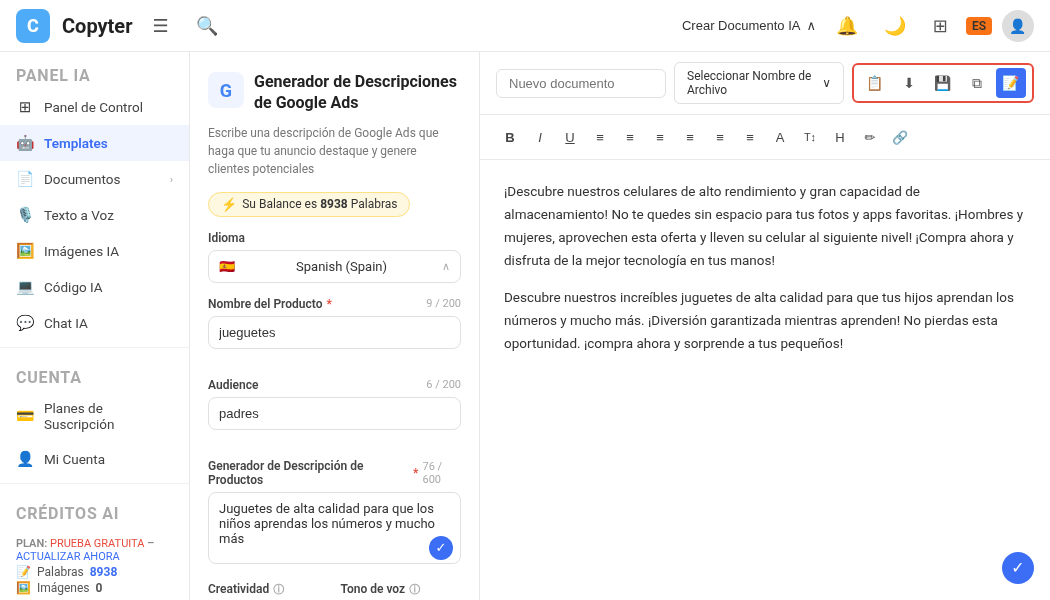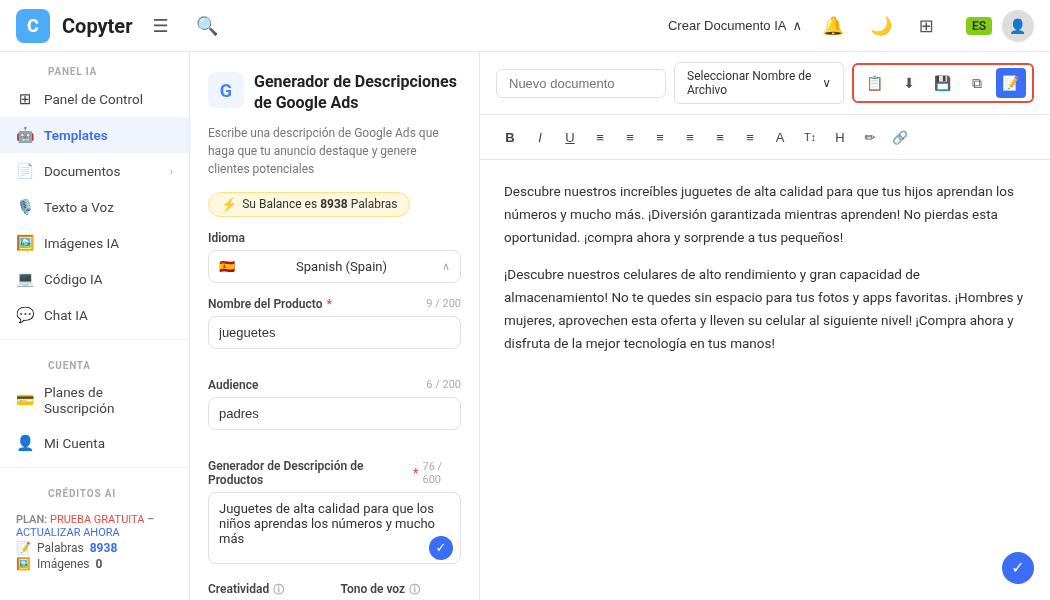--- a/index.html
+++ b/index.html
@@ -24,40 +24,40 @@
       font-size: 18px; padding: 4px 8px;
     }
     .nav-spacer { flex: 1; }
     .nav-create-btn {
       display: flex; align-items: center; gap: 6px;
       background: none; border: none; cursor: pointer;
       font-size: 13px; color: #333; font-weight: 500;
     }
     .nav-actions { display: flex; align-items: center; gap: 10px; }
     .flag-badge {
-      background: #84cc16; border-radius: 4px; padding: 2px 6px;
-      font-size: 12px; font-weight: 600; color: #333; margin-left: 14px;
+      background: #f97316; border-radius: 4px; padding: 2px 6px;
+      font-size: 12px; font-weight: 600; color: #333;
     }
     .avatar {
       width: 32px; height: 32px; border-radius: 50%; background: #ddd;
       display: flex; align-items: center; justify-content: center;
       font-size: 14px; color: #888;
     }
 
     
     .layout { display: flex; flex: 1; overflow: hidden; }
 
     
     .sidebar {
       width: 190px; background: #fff; border-right: 1px solid #e8e8e8;
       overflow-y: auto; flex-shrink: 0; padding-bottom: 16px;
     }
     .sidebar-section-label {
-      font-size: 10px; font-weight: 700; color: #aaa; letter-spacing: 0.8px;
-      padding: 14px 16px 4px; text-transform: uppercase; margin-left: 32px;
+      font-size: 16px; font-weight: 700; color: #aaa; letter-spacing: 0.8px;
+      padding: 14px 16px 4px; text-transform: uppercase;
     }
     .sidebar-item {
       display: flex; align-items: center; gap: 10px;
       padding: 9px 16px; cursor: pointer; font-size: 13.5px; color: #444;
       position: relative;
     }
     .sidebar-item.active { background: #f0f4ff; color: #3b6ef5; font-weight: 600; }
     .sidebar-item-icon { font-size: 15px; width: 18px; text-align: center; flex-shrink: 0; }
     .sidebar-item-arrow { margin-left: auto; font-size: 11px; color: #aaa; }
     .sidebar-divider { height: 1px; background: #f0f0f0; margin: 6px 0; }
@@ -356,20 +356,20 @@
         <button class="fmt-btn">≡</button>
         <button class="fmt-btn">≡</button>
         <button class="fmt-btn">≡</button>
         <button class="fmt-btn">A</button>
         <button class="fmt-btn" style="font-size:11px;">T↕</button>
         <button class="fmt-btn">H</button>
         <button class="fmt-btn">✏</button>
         <button class="fmt-btn">🔗</button>
       </div>
       <div class="output-body">
+        <p>¡Descubre nuestros celulares de alto rendimiento y gran capacidad de almacenamiento! No te quedes sin espacio para tus fotos y apps favoritas. ¡Hombres y mujeres, aprovechen esta oferta y lleven su celular al siguiente nivel! ¡Compra ahora y disfruta de la mejor tecnología en tus manos!</p>
         <p>Descubre nuestros increíbles juguetes de alta calidad para que tus hijos aprendan los números y mucho más. ¡Diversión garantizada mientras aprenden! No pierdas esta oportunidad. ¡compra ahora y sorprende a tus pequeños!</p>
-        <p>¡Descubre nuestros celulares de alto rendimiento y gran capacidad de almacenamiento! No te quedes sin espacio para tus fotos y apps favoritas. ¡Hombres y mujeres, aprovechen esta oferta y lleven su celular al siguiente nivel! ¡Compra ahora y disfruta de la mejor tecnología en tus manos!</p>
         <div class="output-done">✓</div>
       </div>
     </div>
 
   </div>
 </div>
 
 </body></html>

